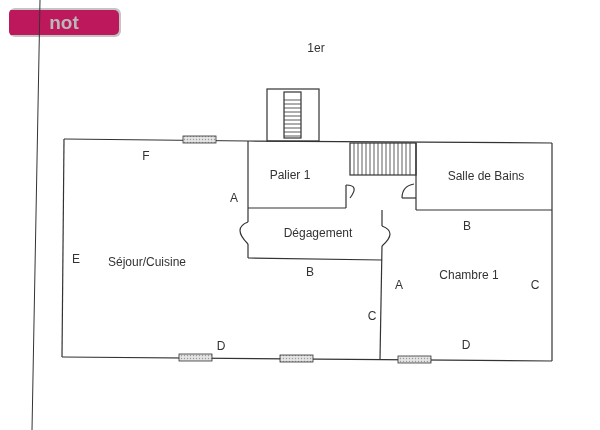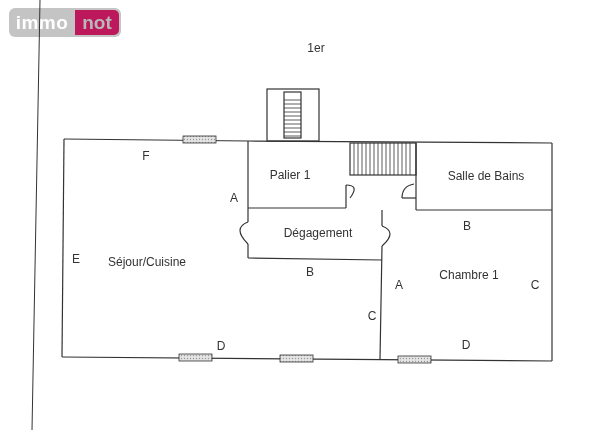--- a/index.html
+++ b/index.html
@@ -7,21 +7,20 @@
   .logo { position:absolute; left:9px; top:8px; width:112px; height:29px; border-radius:6px; background:#c4c4c4; overflow:hidden; display:flex; }
   .logo .l1 { width:66px; color:#ffffff; font-size:19px; font-weight:bold; line-height:29px; text-align:center; letter-spacing:0.5px; }
   .logo .l2 { flex:1; background:#be185d; margin:2px 2px 2px 0; border-radius:0 5px 5px 0; color:#b9b9b9; font-size:19px; font-weight:bold; line-height:25px; text-align:center; }
   svg { position:absolute; left:0; top:0; }
   svg text { font-family:"Liberation Sans", sans-serif; fill:#333; }
 </style>
 </head>
 <body>
 
 <div class="logo">
-  <span class="l1">immo</span>
   <span class="l2">not</span>
 </div>
 
 <svg width="600" height="430" viewBox="0 0 600 430">
   <defs>
     <pattern id="hatch" width="3" height="3" patternUnits="userSpaceOnUse">
       <rect width="3" height="3" fill="#e4e4e4"></rect>
       <circle cx="1.5" cy="1.5" r="0.7" fill="#999"></circle>
     </pattern>
   </defs>

